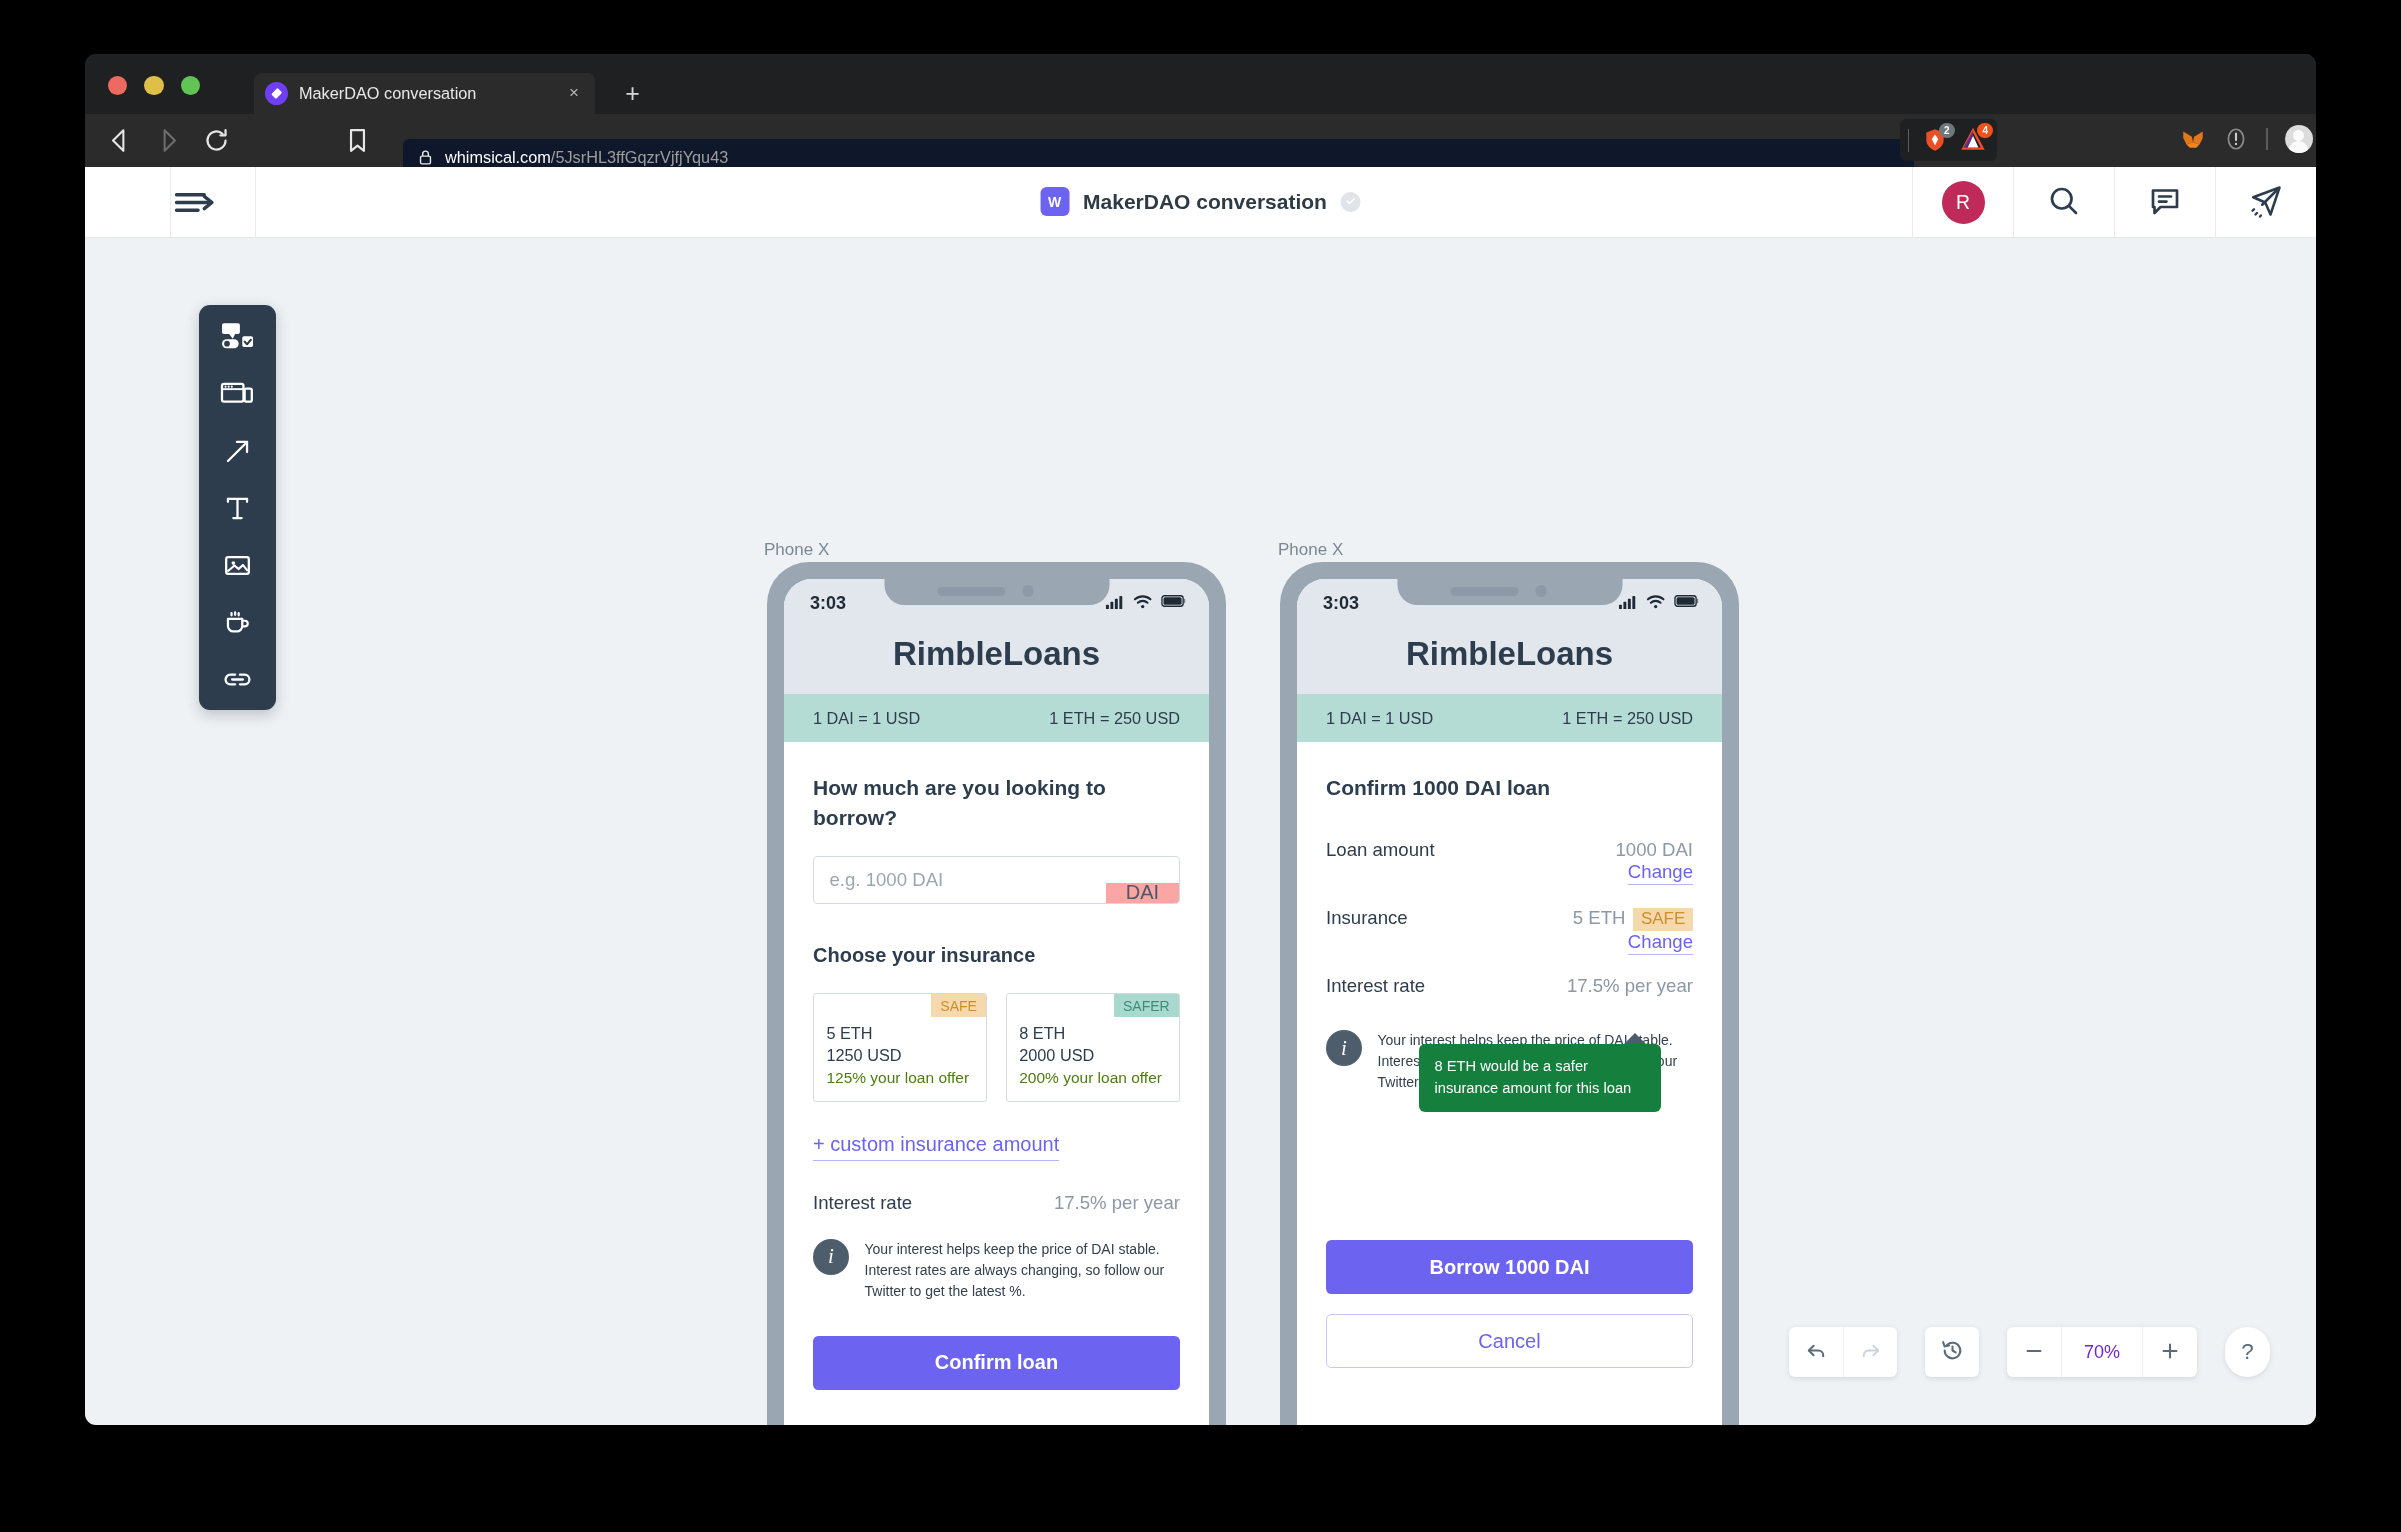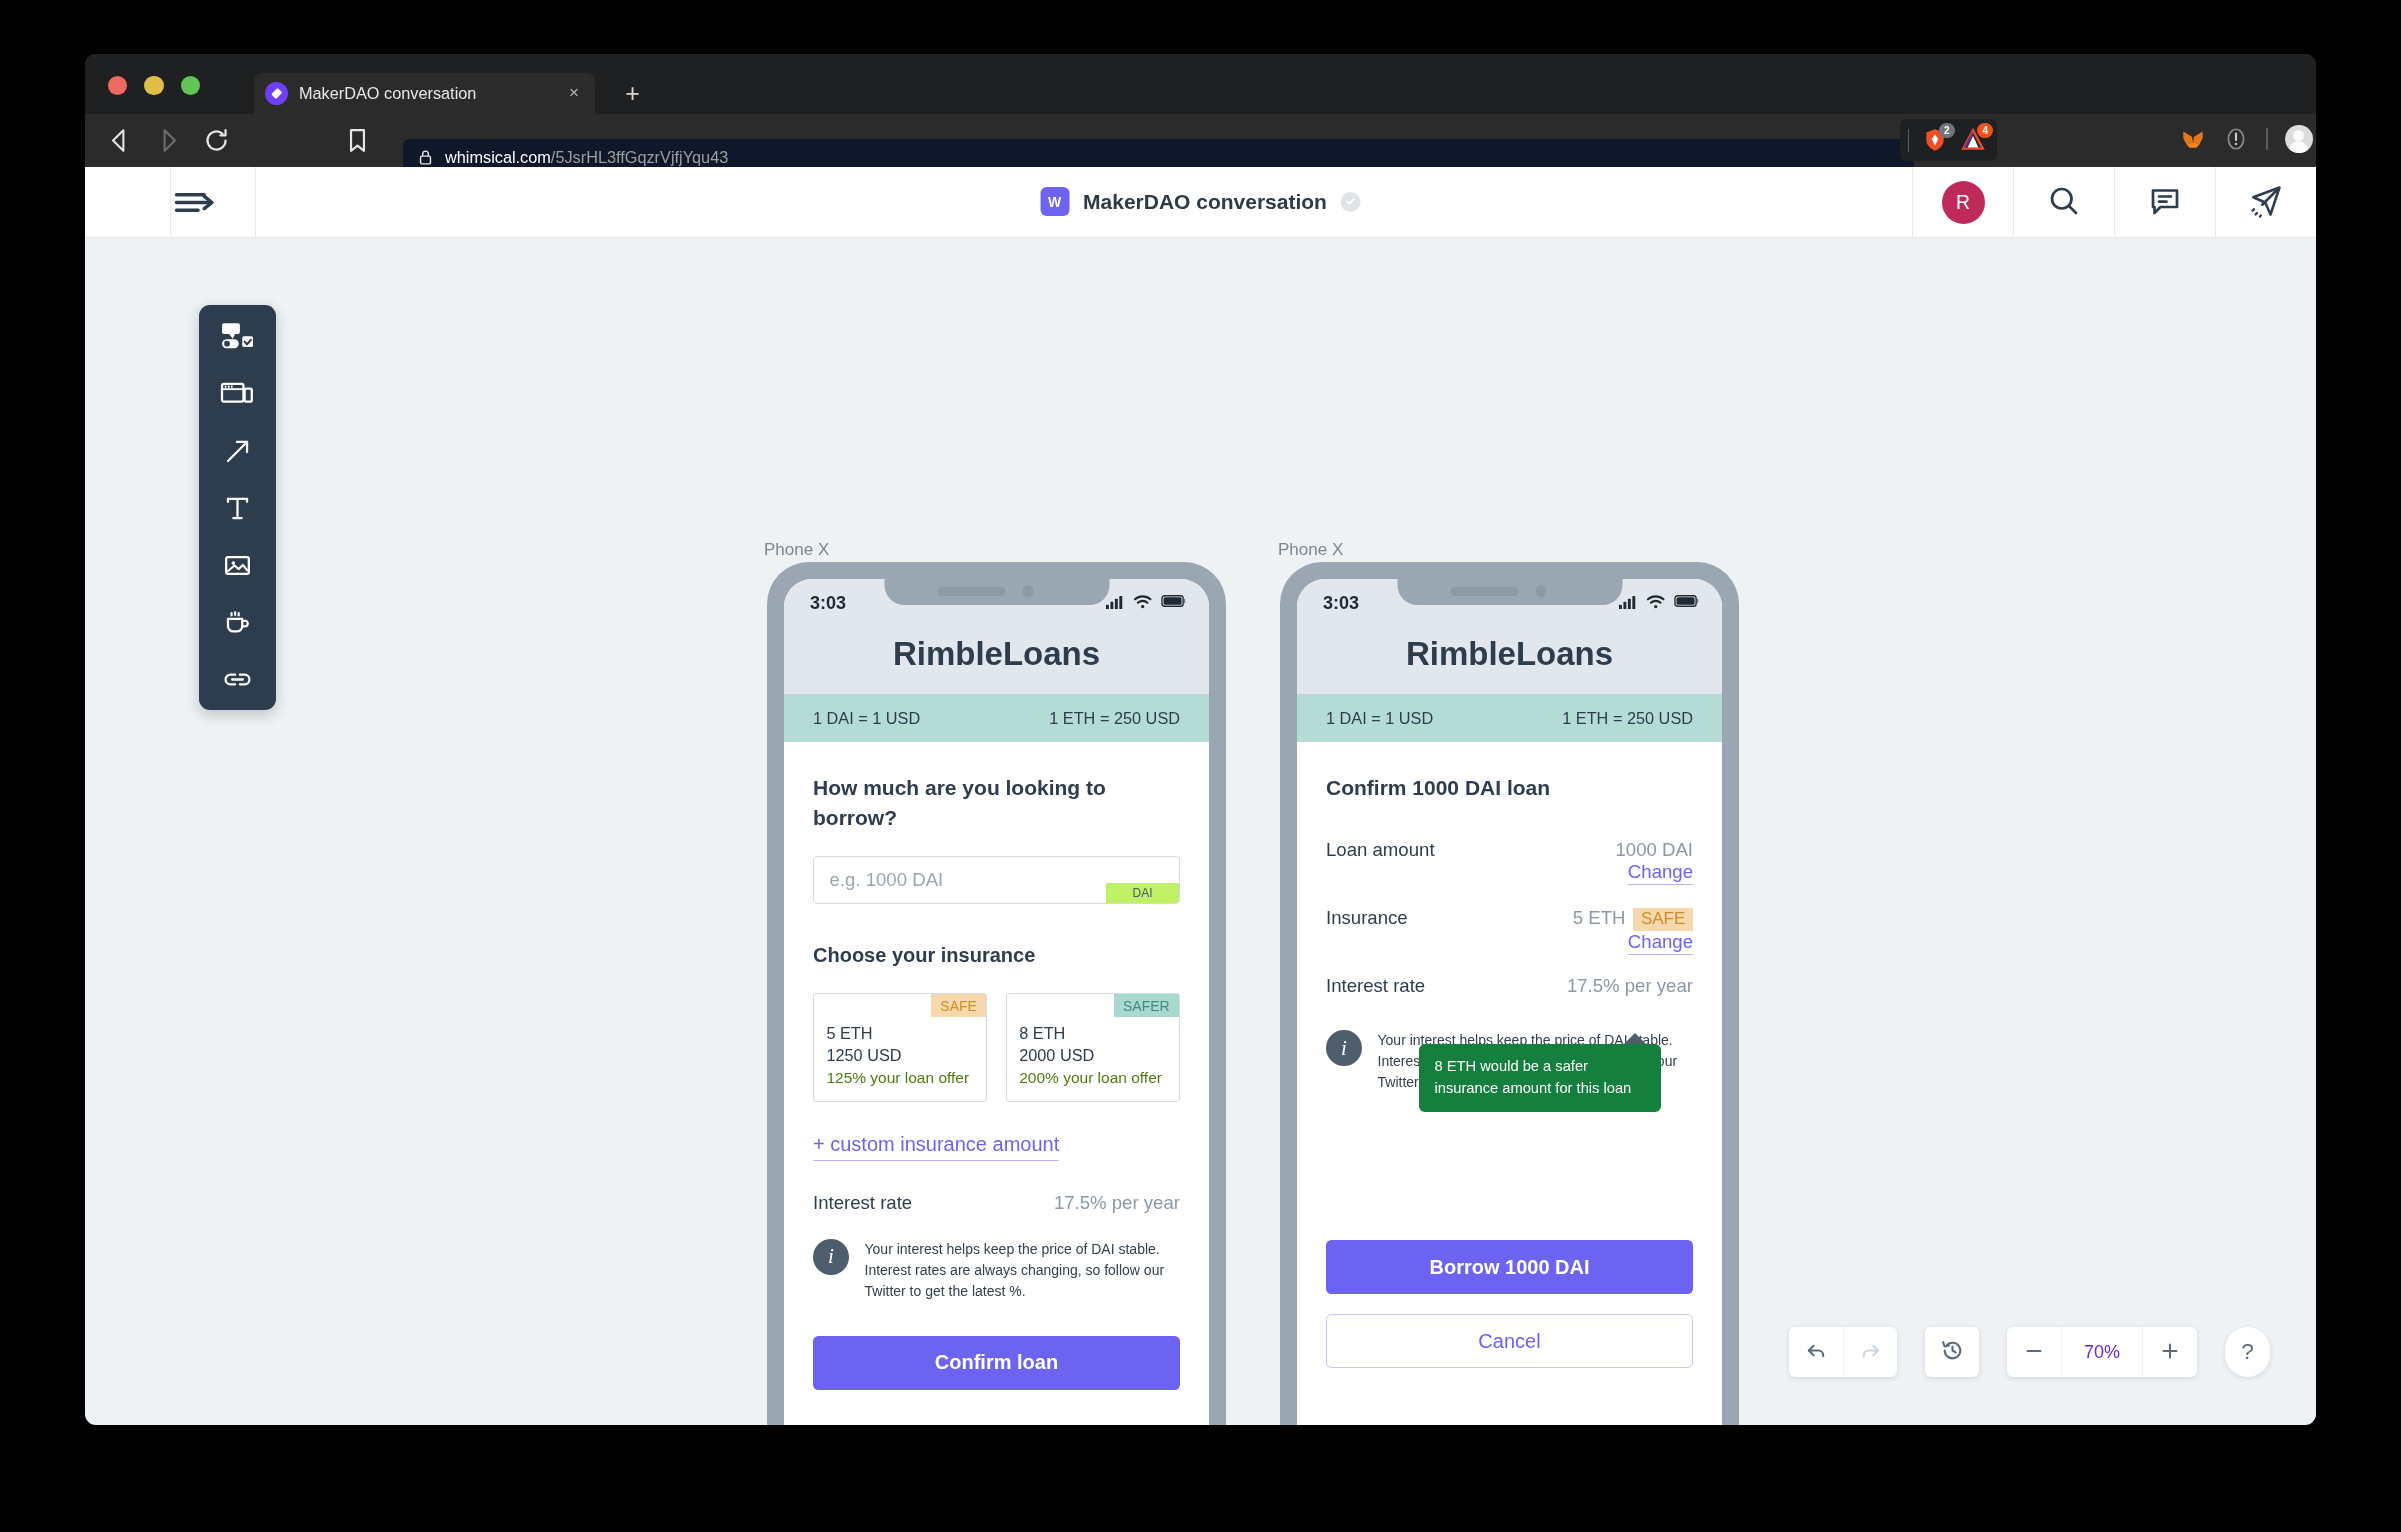--- a/index.html
+++ b/index.html
@@ -275,23 +275,23 @@
     border: 1.5px solid #d3dbe2;
     border-radius: 4.6px;
     display: flex; align-items: stretch; overflow: hidden;
   }
   .amount-input .field {
     flex: 1; display: flex; align-items: center;
     padding-left: 15.5px;
     font-size: 18.6px; color: #9aa6b2;
   }
   .amount-input .suffix {
-    width: 73px; background: #bef264;
-    display: flex; align-items: center; justify-content: center;
-    font-size: 12px; color: #4b5a68; margin-top: 26px;
+    width: 73px; background: #fca5a5;
+    display: flex; align-items: center; justify-content: center;
+    font-size: 20px; color: #4b5a68; margin-top: 26px;
   }
   .section-title {
     margin-top: 40px;
     font-size: 20px; font-weight: bold; color: #2e3d4d;
   }
   .section-desc {
     margin-top: 9.3px;
     font-size: 14px; color: #33404e; line-height: 1.46;
   }
   .insurance-cards {

